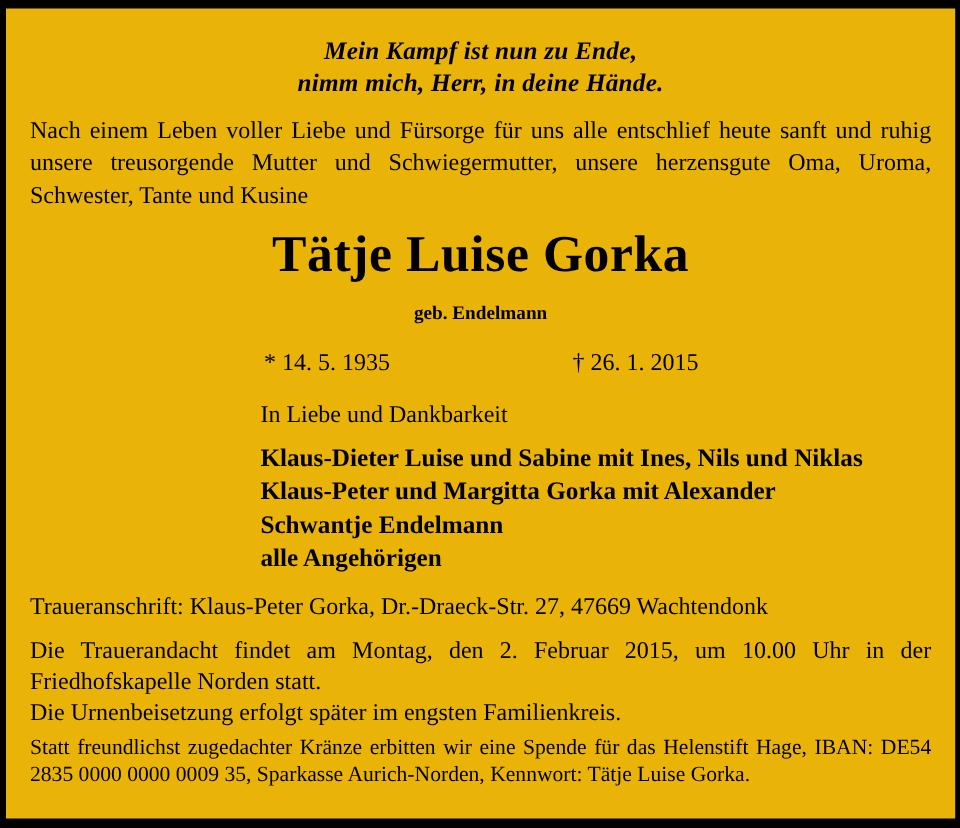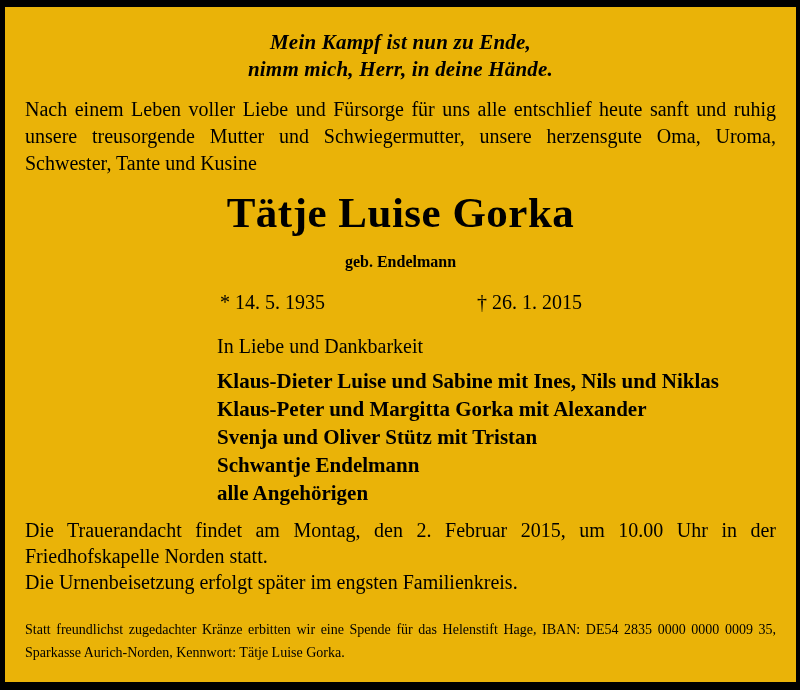--- a/index.html
+++ b/index.html
@@ -79,22 +79,22 @@
     margin-top: 10px;
     font-size: 20px;
     line-height: 26px;
     text-align: justify;
   }
   .burial {
     font-size: 20px;
     line-height: 26px;
   }
   .donation {
-    margin-top: 23px;
-    font-size: 14px;
+    margin-top: 4px;
+    font-size: 18px;
     line-height: 23px;
     text-align: justify;
   }
 </style>
 </head>
 <body>
 
 <div class="notice-frame">
 
   <div class="epigraph">
@@ -111,25 +111,25 @@
   <div class="dates-row">
     <span>* 14. 5. 1935</span>
     <span>† 26. 1. 2015</span>
   </div>
 
   <div class="tribute">In Liebe und Dankbarkeit</div>
 
   <div class="mourners">
     <div>Klaus-Dieter Luise und Sabine mit Ines, Nils und Niklas</div>
     <div>Klaus-Peter und Margitta Gorka mit Alexander</div>
-    <div>Svenja und Oliver Stütz mit Tristan</div>
     <div>Schwantje Endelmann</div>
     <div>alle Angehörigen</div>
   </div>
 
+  <div class="address">Traueranschrift: Klaus-Peter Gorka, Dr.-Draeck-Str. 27, 47669 Wachtendonk</div>
 
   <p class="service">Die Trauerandacht findet am Montag, den 2. Februar 2015, um 10.00 Uhr in der Friedhofskapelle Norden statt.</p>
 
   <p class="burial">Die Urnenbeisetzung erfolgt später im engsten Familienkreis.</p>
 
   <p class="donation">Statt freundlichst zugedachter Kränze erbitten wir eine Spende für das Helenstift Hage, IBAN: DE54 2835 0000 0000 0009 35, Sparkasse Aurich-Norden, Kennwort: Tätje Luise Gorka.</p>
 
 </div>
 
 </body></html>

